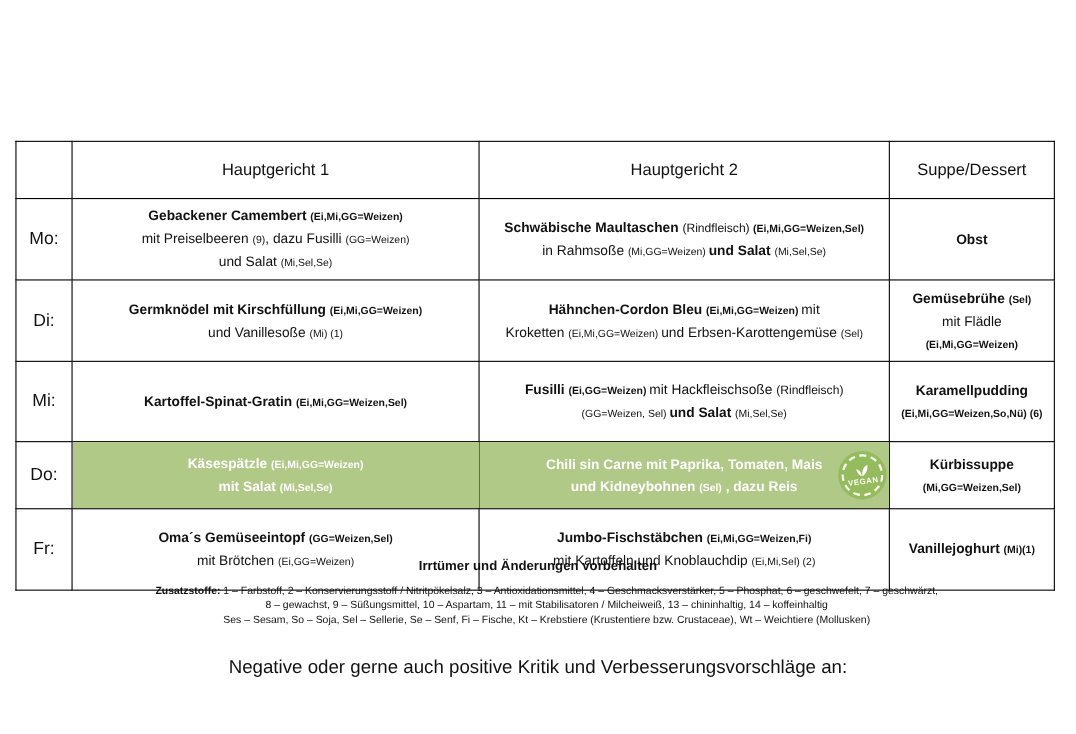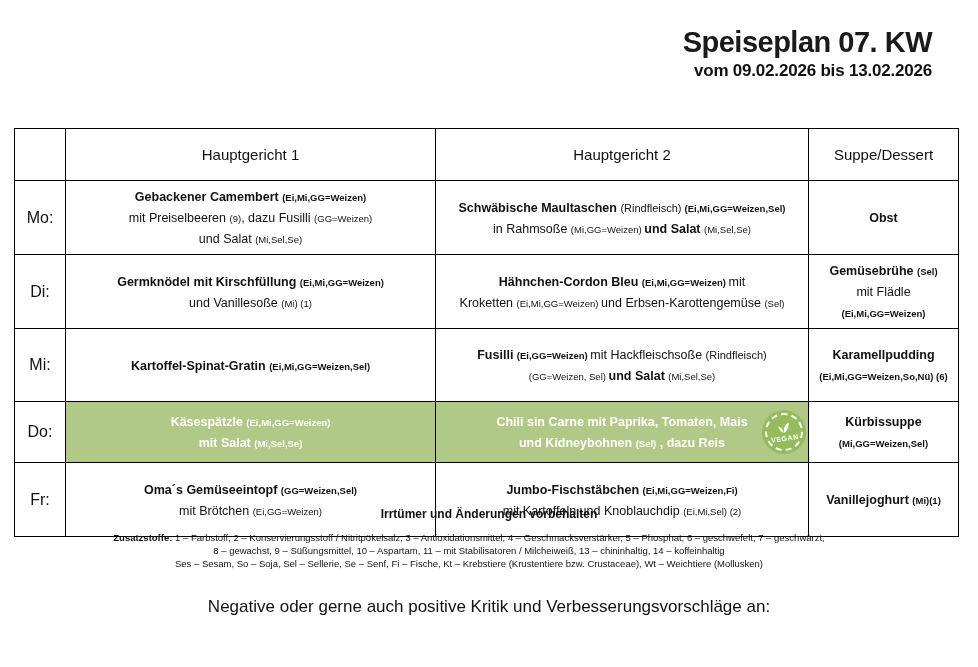--- a/index.html
+++ b/index.html
@@ -37,35 +37,31 @@
     background:var(--badge,#95bc5c);
     border:2px dashed #fff;
     box-shadow:0 0 0 3px var(--badge,#95bc5c);
     display:flex; flex-direction:column; align-items:center; justify-content:center;
     box-sizing:border-box;
   }
   .vegan-badge .leaf { line-height:0; margin-bottom:1px; }
   .vegan-badge .vegan-label { font-size:7px; font-weight:700; color:#fff; letter-spacing:0.6px; }
   
   .notice { position:absolute; top:507px; left:0; width:978px; text-align:center; font-size:12px; font-weight:700; }
-  .legend { position:absolute; top:531px; left:0; width:938px; text-align:center; font-size:9.5px; line-height:13px; color:#111; }
+  .legend { position:absolute; top:531px; left:0; width:938px; text-align:center; font-size:9.5px; line-height:13px; color:#111;padding-left:28px; }
   .legend b { font-weight:700; }
   .feedback { position:absolute; top:597px; left:0; width:978px; text-align:center; font-size:17px; font-weight:400; }
   .email-wrap { position:absolute; top:620px; left:0; width:978px; text-align:center; }
   a.email { font-size:17px; font-weight:600; color:#111; text-decoration:underline; cursor:pointer; }
 </style>
 </head>
 <body>
 
 <div class="page">
 
-  <header class="titleblock">
-    <h1>Speiseplan 07. KW</h1>
-    <div class="subtitle">vom 09.02.2026 bis 13.02.2026</div>
-  </header>
 
   <table class="menu">
     <colgroup>
       <col style="width:51px">
         <col style="width:370px">
         <col style="width:373px">
         <col style="width:150px">
     </colgroup>
     <thead>
       <tr>

